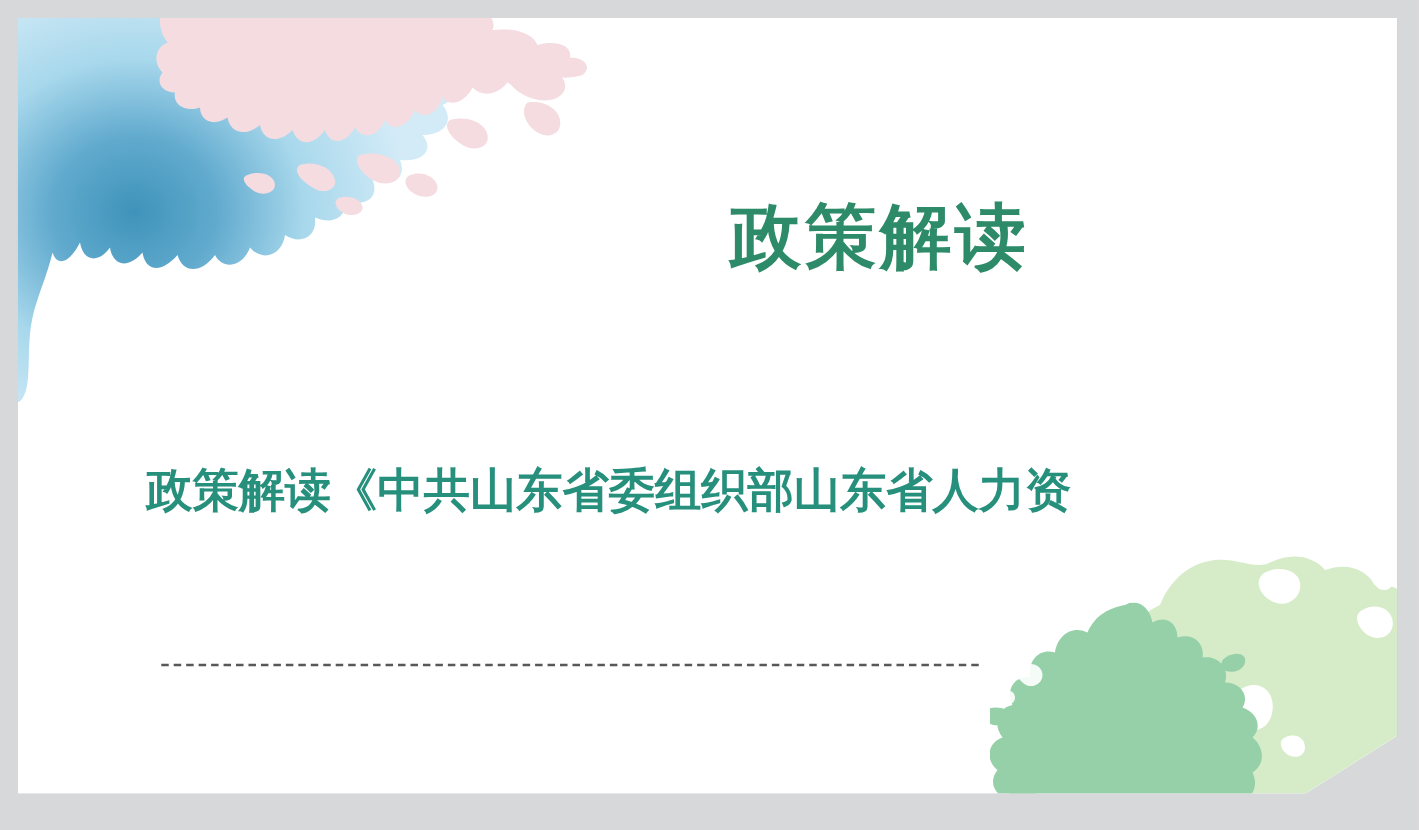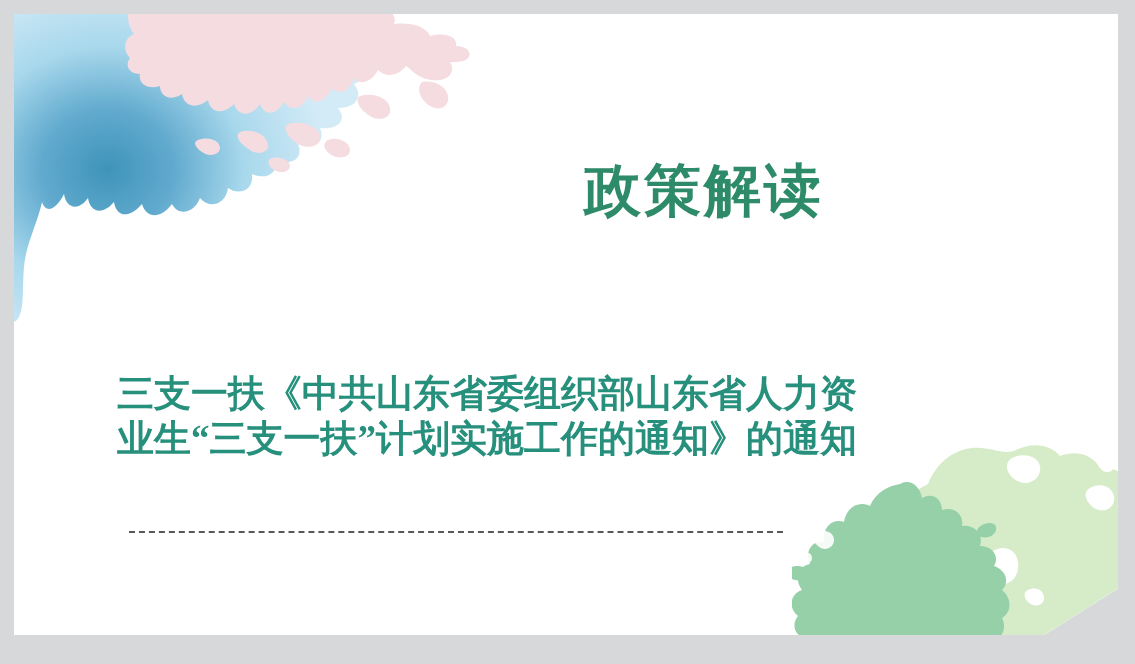--- a/index.html
+++ b/index.html
@@ -249,22 +249,21 @@
             <path d="M96,198 C90,206 92,216 100,214 C108,212 110,202 106,196 Z"></path>
             <path d="M140,196 C136,206 142,214 150,210 C156,206 154,196 148,194 Z"></path>
             <path d="M186,46 C194,38 206,40 204,48 C202,56 190,58 184,52 Z"></path>
           </g>
         </svg>
       </div>
 
       <div class="title">政策解读</div>
 
       <div class="body-text">
-        <span class="ln">三支一扶《中共山东省委组织部山东省人力资</span>
-        <span class="ln">业生“三支一扶”计划实施工作的通知》的通知</span>
+        <span class="ln">政策解读《中共山东省委组织部山东省人力资</span>
       </div>
 
       <div class="divider"></div>
 
     </div>
   </div>
 
 </div>
 
 </body></html>

